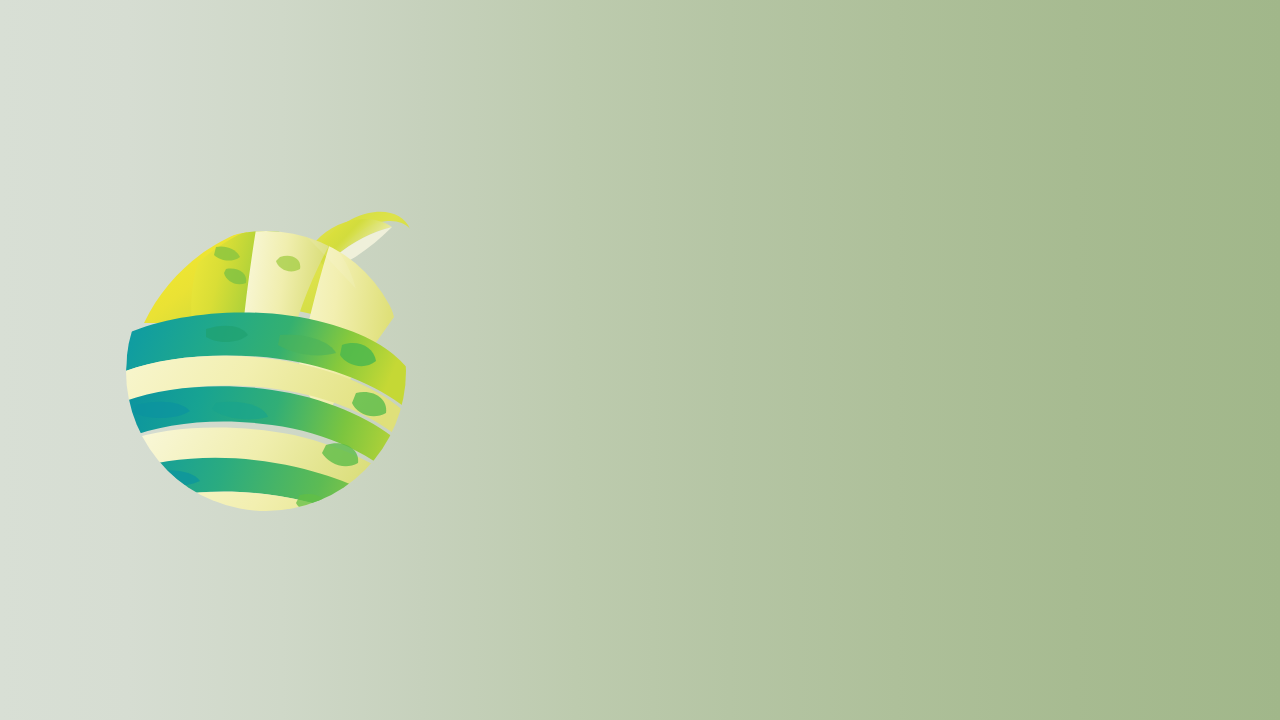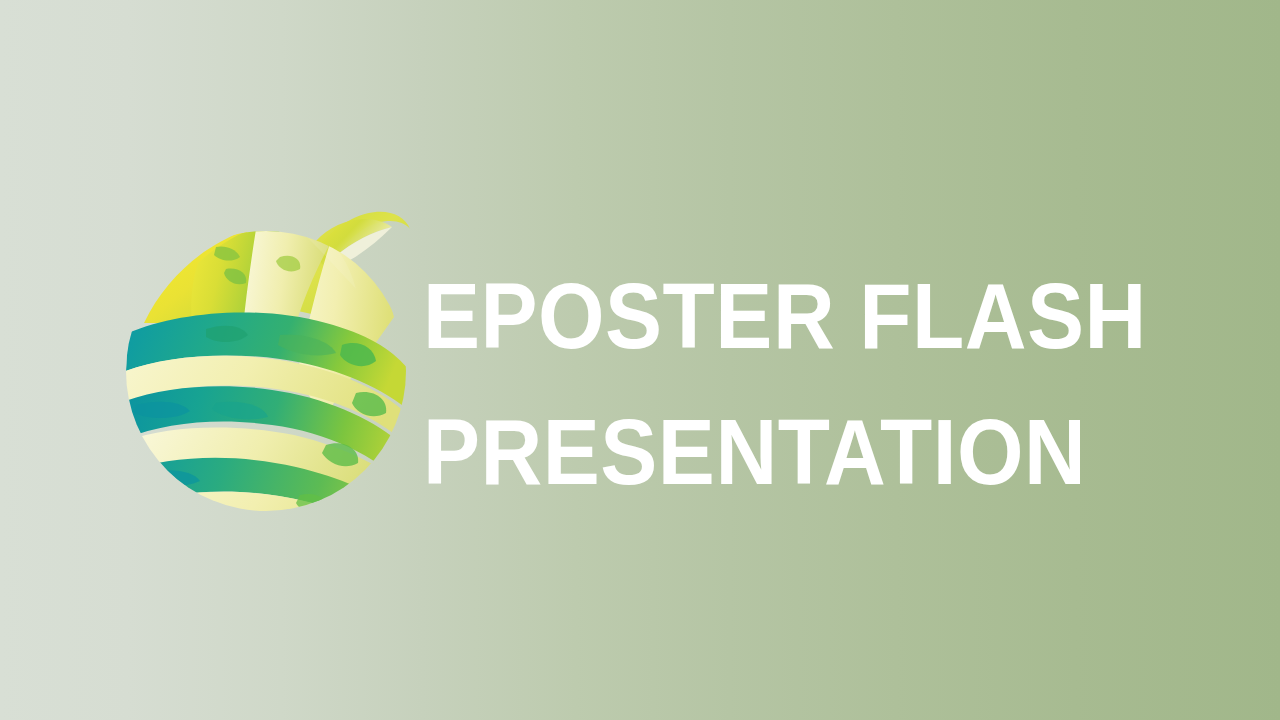--- a/index.html
+++ b/index.html
@@ -225,18 +225,14 @@
         <path d="M222 140 C238 134, 254 142, 256 156 C244 166, 226 160, 220 150 Z" fill="#4cb84e" opacity="0.85"></path>
         <path d="M236 188 C254 184, 268 194, 266 208 C252 216, 236 208, 232 198 Z" fill="#57bb4a" opacity="0.8"></path>
         <path d="M206 240 C224 234, 240 244, 238 258 C224 266, 208 258, 202 248 Z" fill="#5cbd48" opacity="0.8"></path>
         <path d="M180 290 C196 286, 210 294, 208 306 C194 312, 180 306, 176 298 Z" fill="#62bf45" opacity="0.75"></path>
 
         <path d="M176 10 C206 24, 228 52, 236 84 C214 60, 192 36, 174 20 Z" fill="#ffffff" opacity="0.10"></path>
       </g>
     </svg>
   </div>
 
-  <div id="title-block">
-    <span class="title-line">EPOSTER FLASH</span>
-    <span class="title-line">PRESENTATION</span>
-  </div>
 
 </div>
 
 </body></html>

